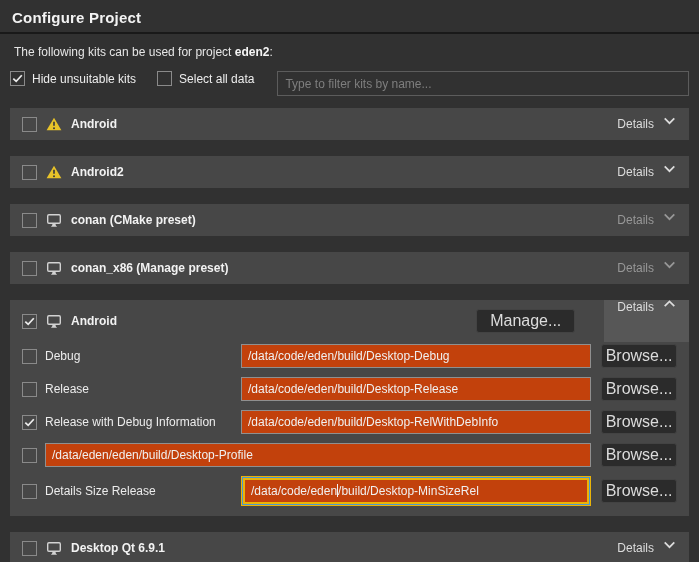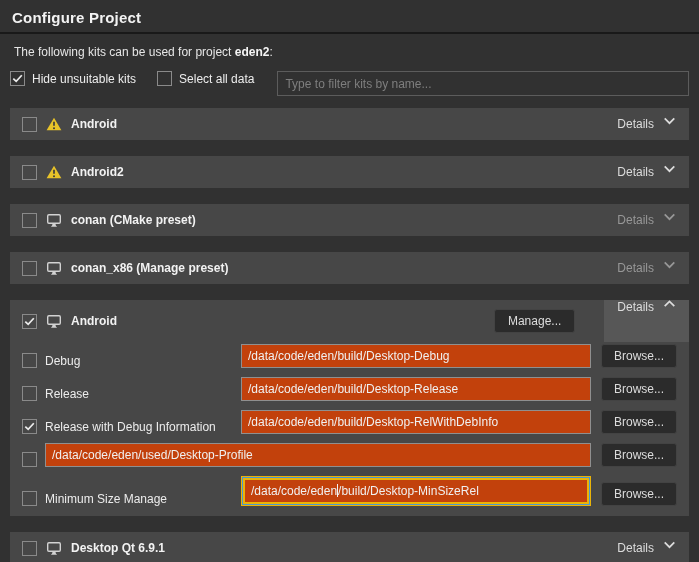--- a/index.html
+++ b/index.html
@@ -29,24 +29,24 @@
   .kname{font-weight:bold;color:#f2f2f2}
   .kicon{display:inline-flex;width:16px;justify-content:center}
   .kicon svg{display:block}
   .spacer{flex:1}
   .details{display:flex;align-items:flex-start;gap:9px;color:#dcdcdc;padding:0 1px}
   .details.dim{color:#979797}
   .kit.expanded .details{background:#575757;height:42px;padding:0 13px;margin-left:8px}
   .chev{display:inline-flex}
   .chev svg{display:block}
   .btn{background:#2b2b2b;border:1px solid #434343;border-radius:3px;color:#dcdcdc;
-      font-family:"Liberation Sans",sans-serif;font-size:12px;height:24px;padding:0 13px}
+      font-family:"Liberation Sans",sans-serif;font-size:16px;height:24px;padding:0 13px}
   .manage{margin-right:12px}
   .configs{padding:2px 12px 10px}
-  .cfg-row{display:flex;align-items:flex-end;gap:8px;margin-top:9px}
+  .cfg-row{display:flex;align-items:center;gap:8px;margin-top:9px}
   .cfg-row:first-child{margin-top:0}
   .cfg-label{width:188px;flex:none;color:#ececec;white-space:nowrap;overflow:hidden}
   .path-input{flex:1;height:20px;line-height:20px;border:1px solid #8f8f8f;background:#c2410c;
       padding:1px 6px;white-space:nowrap;overflow:hidden;color:#f0f0f0}
   .path-input.focused{border:4px solid #eab308;outline:1px solid #4a97d2;outline-offset:-2px}
   .caret{display:inline-block;width:1px;height:13px;background:#f2f2f2;vertical-align:-2px}
   .browse{flex:none;width:76px;padding:0;margin-left:2px}
 </style>
 </head>
 <body>
@@ -205,26 +205,26 @@
               <svg width="11" height="9" viewBox="0 0 11 9">
                 <path d="M1.3 4.6 L4.2 7.4 L9.8 1.2" fill="none" stroke="#ececec" stroke-width="1.7"></path>
               </svg>
             </span>
             <span class="cfg-label">Release with Debug Information</span>
             <div class="path-input">/data/code/eden/build/Desktop-RelWithDebInfo</div>
             <button class="btn browse">Browse...</button>
           </div>
           <div class="cfg-row">
             <span class="cb"></span>
-            <div class="path-input">/data/code/eden/used/Desktop-Profile</div>
-            <button class="btn browse">Browse...</button>
-          </div>
-          <div class="cfg-row">
-            <span class="cb"></span>
-            <span class="cfg-label">Minimum Size Manage</span>
+            <div class="path-input">/data/eden/eden/build/Desktop-Profile</div>
+            <button class="btn browse">Browse...</button>
+          </div>
+          <div class="cfg-row">
+            <span class="cb"></span>
+            <span class="cfg-label">Details Size Release</span>
             <div class="path-input focused"><span>/data/code/eden</span><span class="caret"></span><span>/build/Desktop-MinSizeRel</span></div>
             <button class="btn browse">Browse...</button>
           </div>
         </div>
       </div>
       <div class="kit">
         <div class="kit-header">
           <span class="cb"></span>
           <span class="kicon">
             <svg width="16" height="15" viewBox="0 0 16 15">

